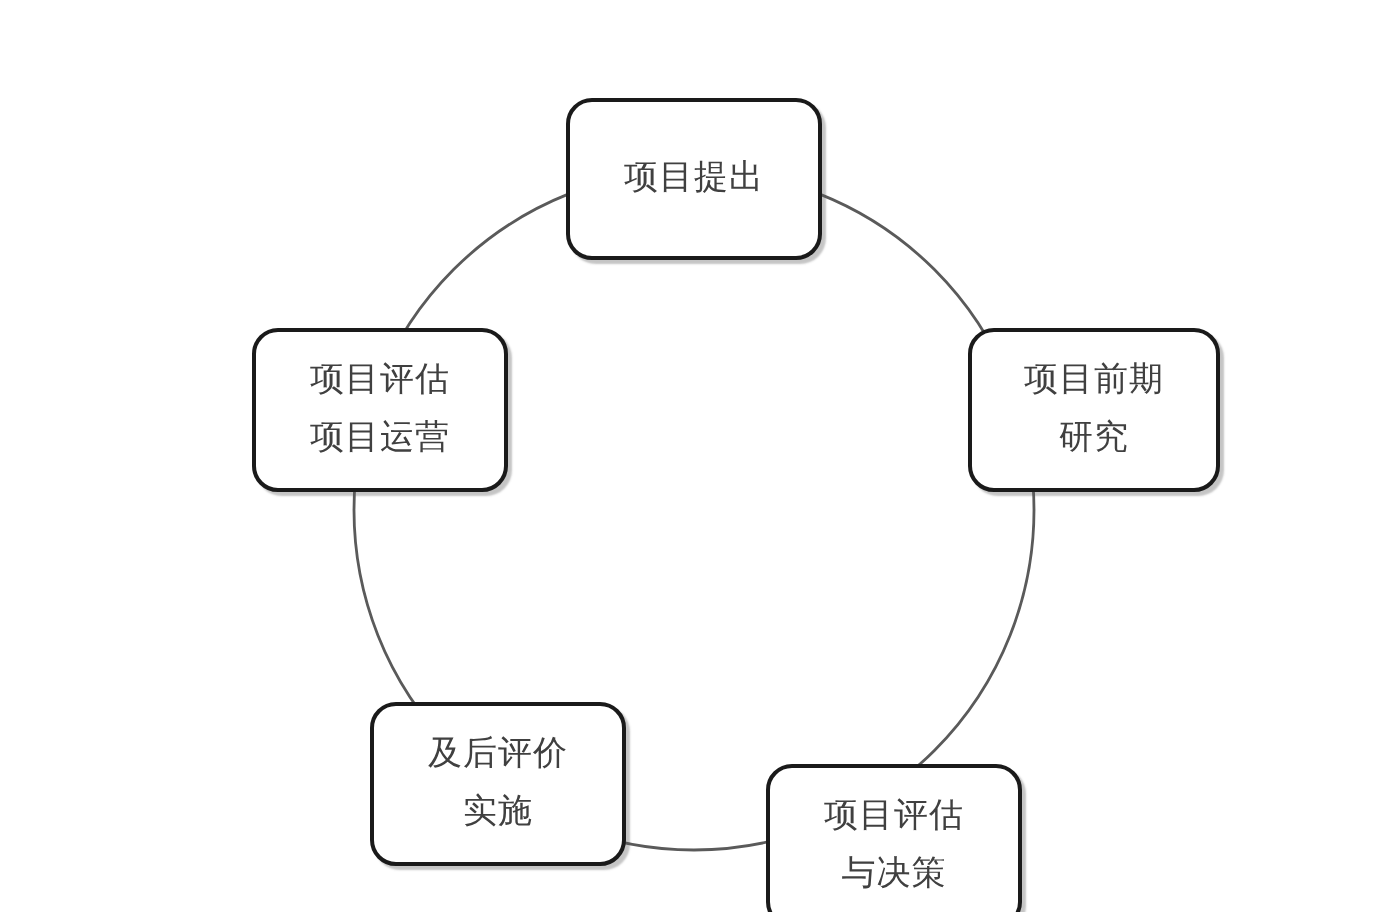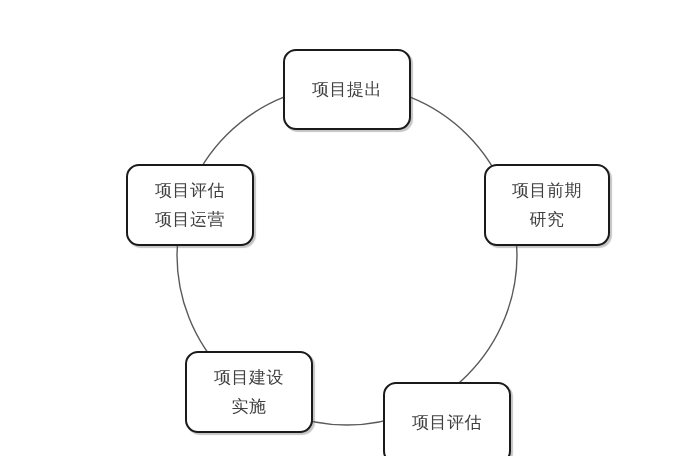--- a/index.html
+++ b/index.html
@@ -65,24 +65,25 @@
     <span class="node-line">项目提出</span>
   </div>
 
   <div class="node node-2">
     <span class="node-line">项目前期</span>
     <span class="node-line">研究</span>
   </div>
 
   <div class="node node-3">
     <span class="node-line">项目评估</span>
+    <span class="node-line">与决策</span>
   </div>
 
   <div class="node node-4">
-    <span class="node-line">项目建设</span>
+    <span class="node-line">及后评价</span>
     <span class="node-line">实施</span>
   </div>
 
   <div class="node node-5">
     <span class="node-line">项目评估</span>
     <span class="node-line">项目运营</span>
   </div>
 
 </div>
 

